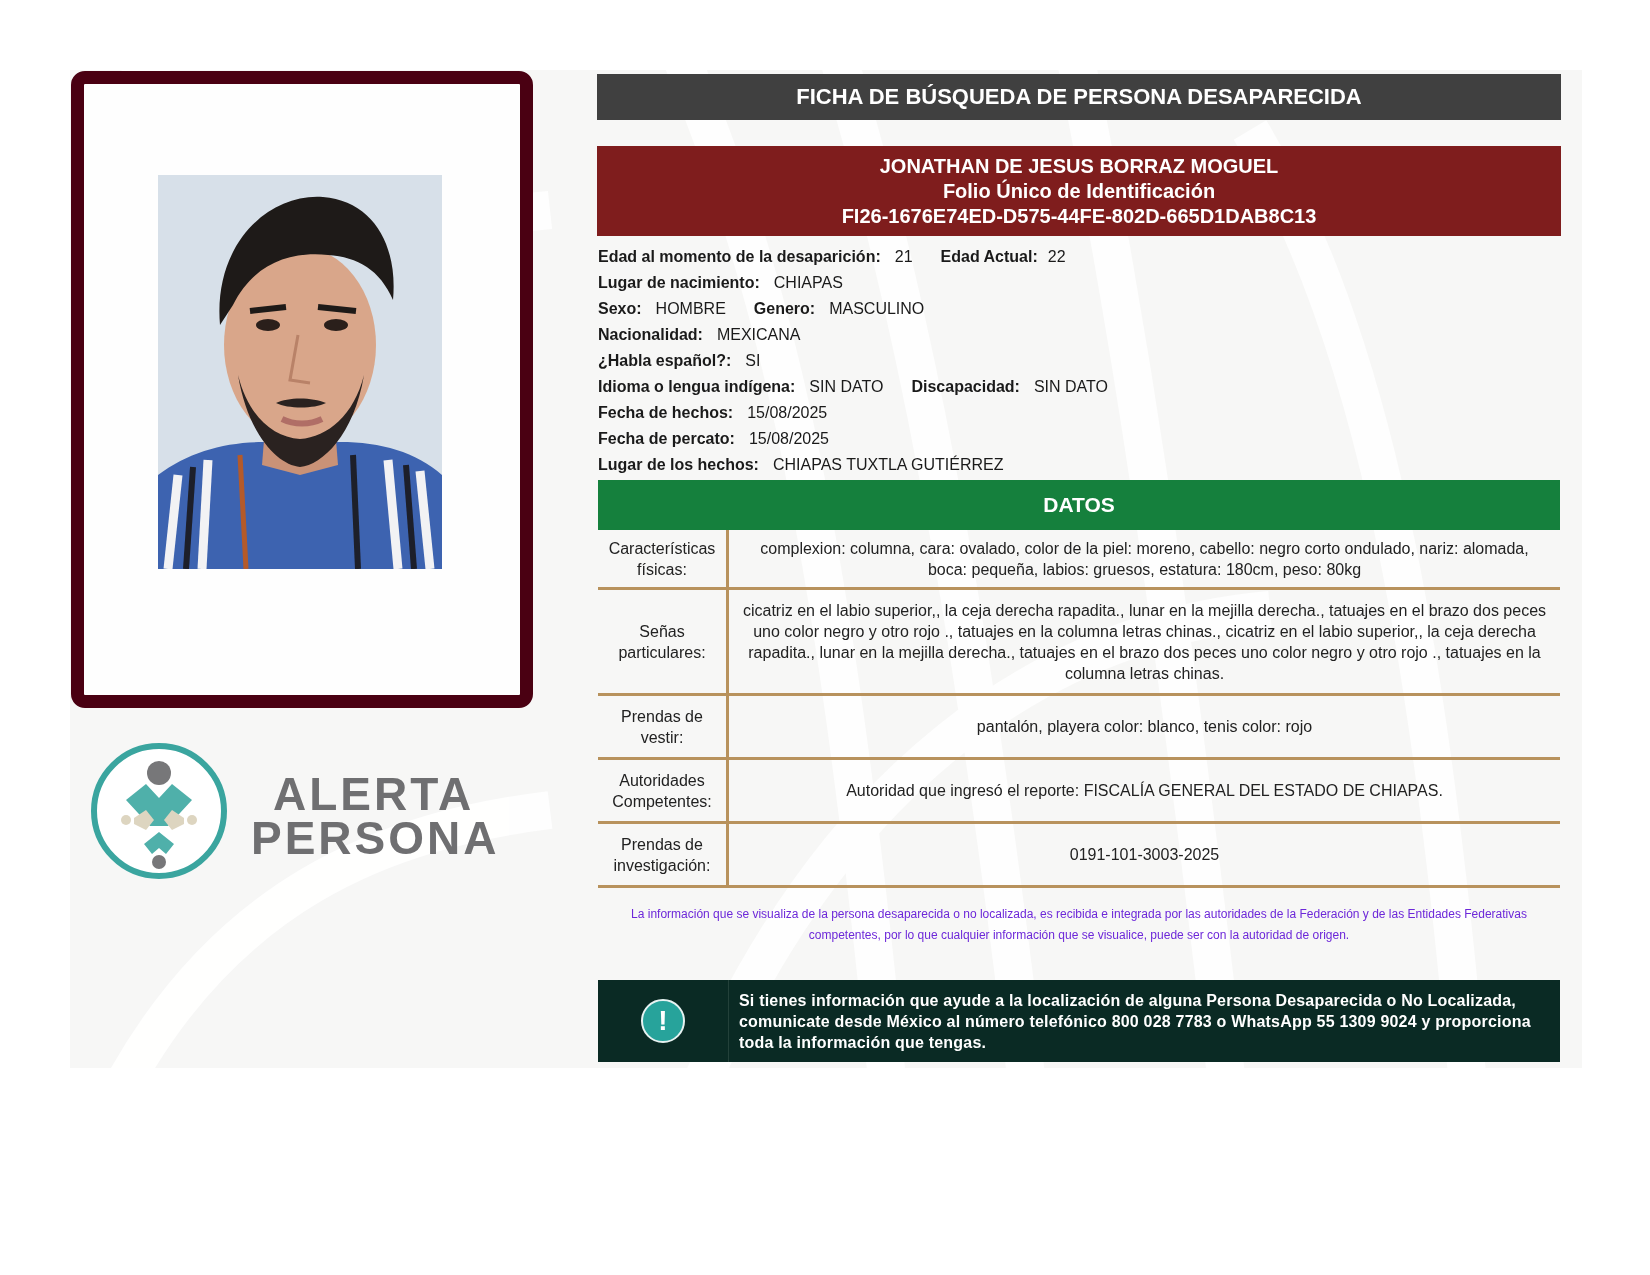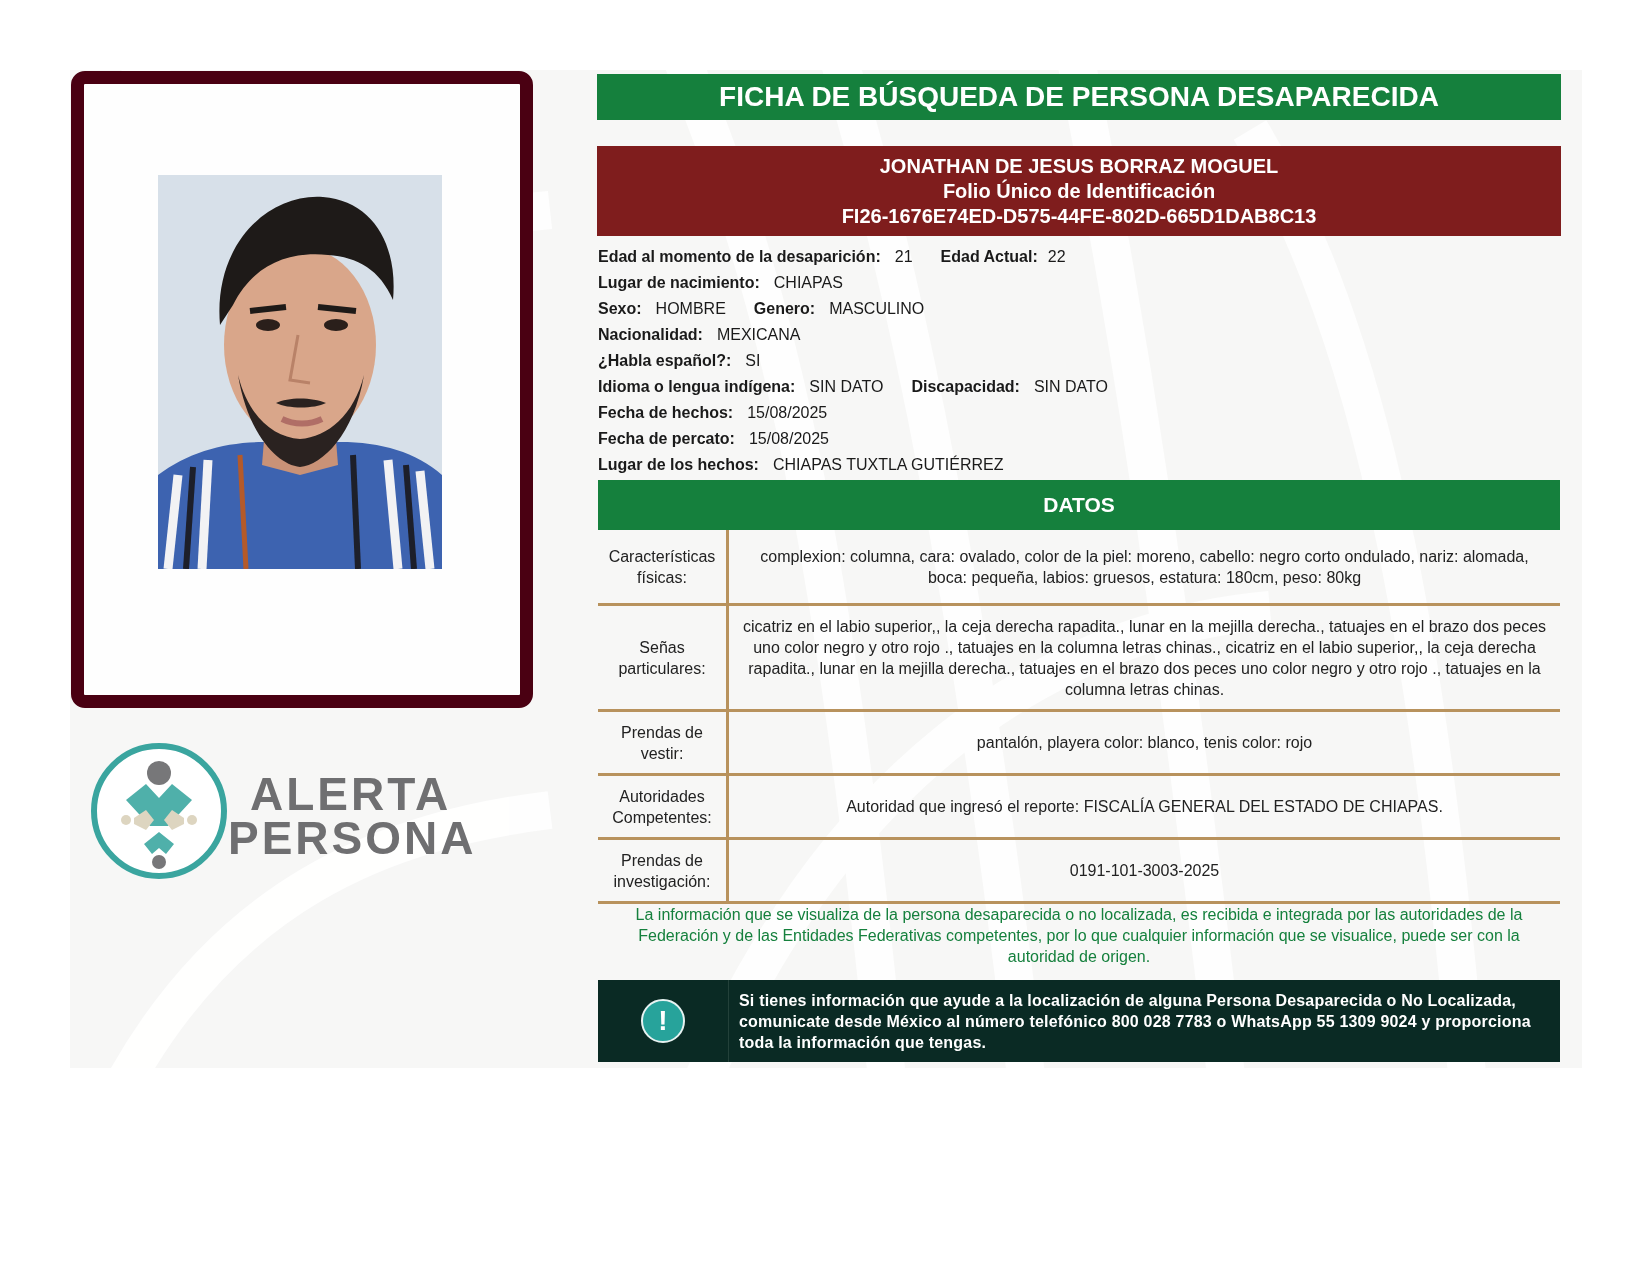--- a/index.html
+++ b/index.html
@@ -19,29 +19,29 @@
     box-sizing: border-box; border: 13px solid #4a0012; border-radius: 14px; background: #fefefe;
   }
   .photo {
     position: absolute; left: 158px; top: 175px; width: 284px; height: 394px;
     background: linear-gradient(#dbe3ea, #cfd8e2); overflow: hidden;
   }
 
   
   .logo { position: absolute; left: 88px; top: 740px; width: 420px; height: 142px; }
   .logo-text {
-    position: absolute; left: 140px; top: 32px; font-weight: bold; color: #6f6f71;
+    position: absolute; left: 163px; top: 32px; font-weight: bold; color: #6f6f71;
     font-size: 46px; line-height: 44px; letter-spacing: 3px;
   }
   .logo-text div:first-child { padding-left: 22px; }
 
   
   .title-bar {
     position: absolute; left: 597px; top: 74px; width: 964px; height: 46px;
-    background: #15803d; color: #fff; font-weight: bold; font-size: 28px;
+    background: #404040; color: #fff; font-weight: bold; font-size: 22px;
     display: flex; align-items: center; justify-content: center;
   }
   .name-block {
     position: absolute; left: 597px; top: 146px; width: 964px; height: 90px;
     background: #7f1d1d; color: #fff; text-align: center; font-weight: bold; font-size: 20px; line-height: 25px;
     padding-top: 8px; box-sizing: border-box;
   }
   .info {
     position: absolute; left: 598px; top: 244px; font-size: 16px; line-height: 26px;
   }
@@ -61,21 +61,21 @@
     width: 128px; border-right: 3px solid #b8925d; text-align: center; font-size: 16px; line-height: 21px;
     display: flex; align-items: center; justify-content: center; color: #222;
   }
   .drow .val {
     flex: 1; text-align: center; font-size: 16px; line-height: 21px; padding: 0 12px;
     display: flex; align-items: center; justify-content: center; color: #222;
   }
 
   .disclaimer {
     position: absolute; left: 606px; top: 904px; width: 946px; text-align: center;
-    font-size: 16px; line-height: 21px; color: #15803d;
+    font-size: 12px; line-height: 21px; color: #6d28d9;
   }
   .contact-bar {
     position: absolute; left: 598px; top: 980px; width: 962px; height: 82px;
     background: #0a2a24; color: #fff; display: flex;
   }
   .contact-icon-cell { width: 130px; border-right: 1px solid #23413a; display: flex; align-items: center; justify-content: center; }
   .alert-icon {
     width: 40px; height: 40px; border-radius: 50%; background: #27a39b; border: 2px solid #e7f3f2;
     color: #fff; font-weight: bold; font-size: 28px; display: flex; align-items: center; justify-content: center;
   }
@@ -191,21 +191,21 @@
   <div class="info-row">
     <b>Fecha de percato:</b><span class="v">15/08/2025</span>
   </div>
   <div class="info-row">
     <b>Lugar de los hechos:</b><span class="v">CHIAPAS TUXTLA GUTIÉRREZ</span>
   </div>
 </div>
 
 <div class="datos-header">DATOS</div>
 <div class="datos-table">
-  <div class="drow" style="height:76px">
+  <div class="drow" style="height:60px">
     <div class="lbl">Características físicas:</div>
     <div class="val">complexion: columna, cara: ovalado, color de la piel: moreno, cabello: negro corto ondulado, nariz: alomada, boca: pequeña, labios: gruesos, estatura: 180cm, peso: 80kg</div>
   </div>
   <div class="drow" style="height:106px">
     <div class="lbl">Señas particulares:</div>
     <div class="val">cicatriz en el labio superior,, la ceja derecha rapadita., lunar en la mejilla derecha., tatuajes en el brazo dos peces uno color negro y otro rojo ., tatuajes en la columna letras chinas., cicatriz en el labio superior,, la ceja derecha rapadita., lunar en la mejilla derecha., tatuajes en el brazo dos peces uno color negro y otro rojo ., tatuajes en la columna letras chinas.</div>
   </div>
   <div class="drow" style="height:64px">
     <div class="lbl">Prendas de vestir:</div>
     <div class="val">pantalón, playera color: blanco, tenis color: rojo</div>

